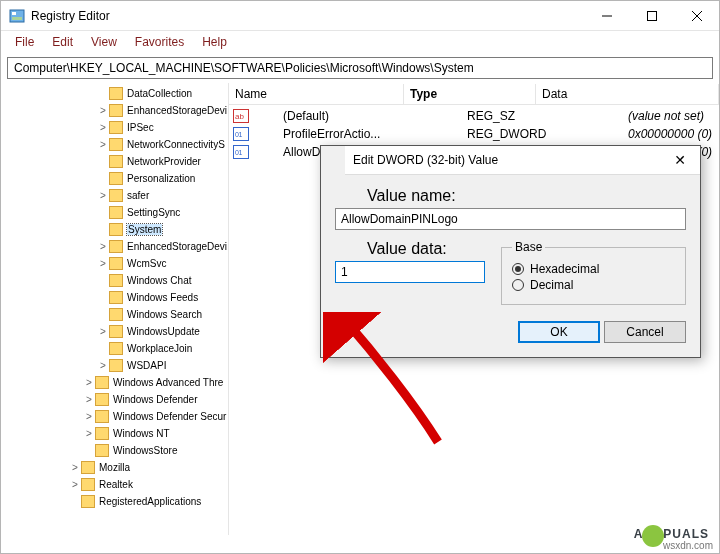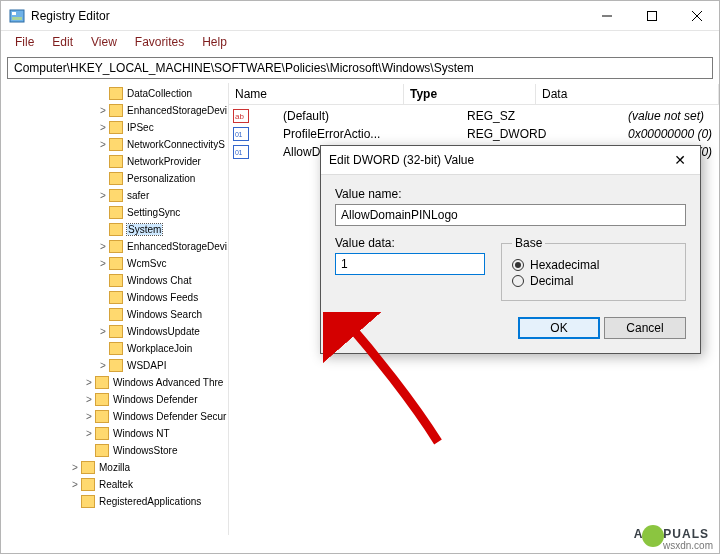--- a/index.html
+++ b/index.html
@@ -23,25 +23,25 @@
 .listhdr .col { padding:3px 6px; border-right:1px solid #e5e5e5; font-size:12px;}
 .col.name{width:175px;} .col.type{width:132px;font-weight:bold;} .col.data{flex:1;}
 .list { flex:1; }
 .row { display:flex; height:18px; align-items:flex-end;gap:29px;}
 .row .ic { width:16px; height:14px; margin:0 3px 0 4px; display:inline-block; }
 .ic.sz { background:#fff; border:1px solid #c33; } .ic.sz::after{content:"ab"; font-size:8px; color:#c33; position:relative; top:-2px; left:1px;}
 .ic.dw { background:#fff; border:1px solid #36c; } .ic.dw::after{content:"01"; font-size:7px; color:#36c; position:relative; top:-2px; left:1px; letter-spacing:-0.5px;}
 .row .c { font-size:12px; padding:0 2px;}
 .row .c.name{width:155px;} .row .c.type{width:132px;} .row .c.data{flex:1;font-style:italic;}
 .dialog { position:absolute; left:319px; top:144px; width:381px; background:#f0f0f0; border:1px solid #555; box-shadow:3px 3px 12px rgba(0,0,0,0.3);}
-.dialog .dtitle { background:#fff; display:flex; align-items:center; padding:6px 8px; border-bottom:1px solid #ddd;}
+.dialog .dtitle { background:#fff; display:flex; align-items:center; padding:6px 8px; border-bottom:1px solid #ddd;margin-left:24px;}
 .dialog .dtitle .txt { flex:1; font-size:12px;}
 .dialog .dtitle .x { width:24px; text-align:center; font-size:14px; }
 .dialog .body { padding:12px 14px 14px 14px; }
-.dialog .lbl { font-size:12px; margin-bottom:3px; display:block;}
+.dialog .lbl { font-size:16px; margin-bottom:3px; display:block;margin-left:32px;}
 .dialog .ro { width:100%; border:1px solid #888; background:#fff; padding:3px 5px; font-size:12px; margin-bottom:10px;}
 .dlgrow { display:flex; gap:16px; }
 .dlgrow .left{ flex:0 0 150px;}
 .dlgrow .right{ flex:1;}
 .fieldset { border:1px solid #bbb; padding:6px 18px 10px 10px;}
 .fieldset legend{ font-size:12px; padding:0 3px;}
 .radio { display:flex; align-items:center; gap:6px; margin:2px 0;}
 .radio .dot { width:12px; height:12px; border:1px solid #333; border-radius:50%; display:inline-flex; align-items:center; justify-content:center;}
 .radio.checked .dot::after{content:""; width:6px; height:6px; background:#333; border-radius:50%; display:block;}
 .vd { width:100%; border:1px solid #0078d7; padding:3px 5px; font-size:12px; outline:none;}

